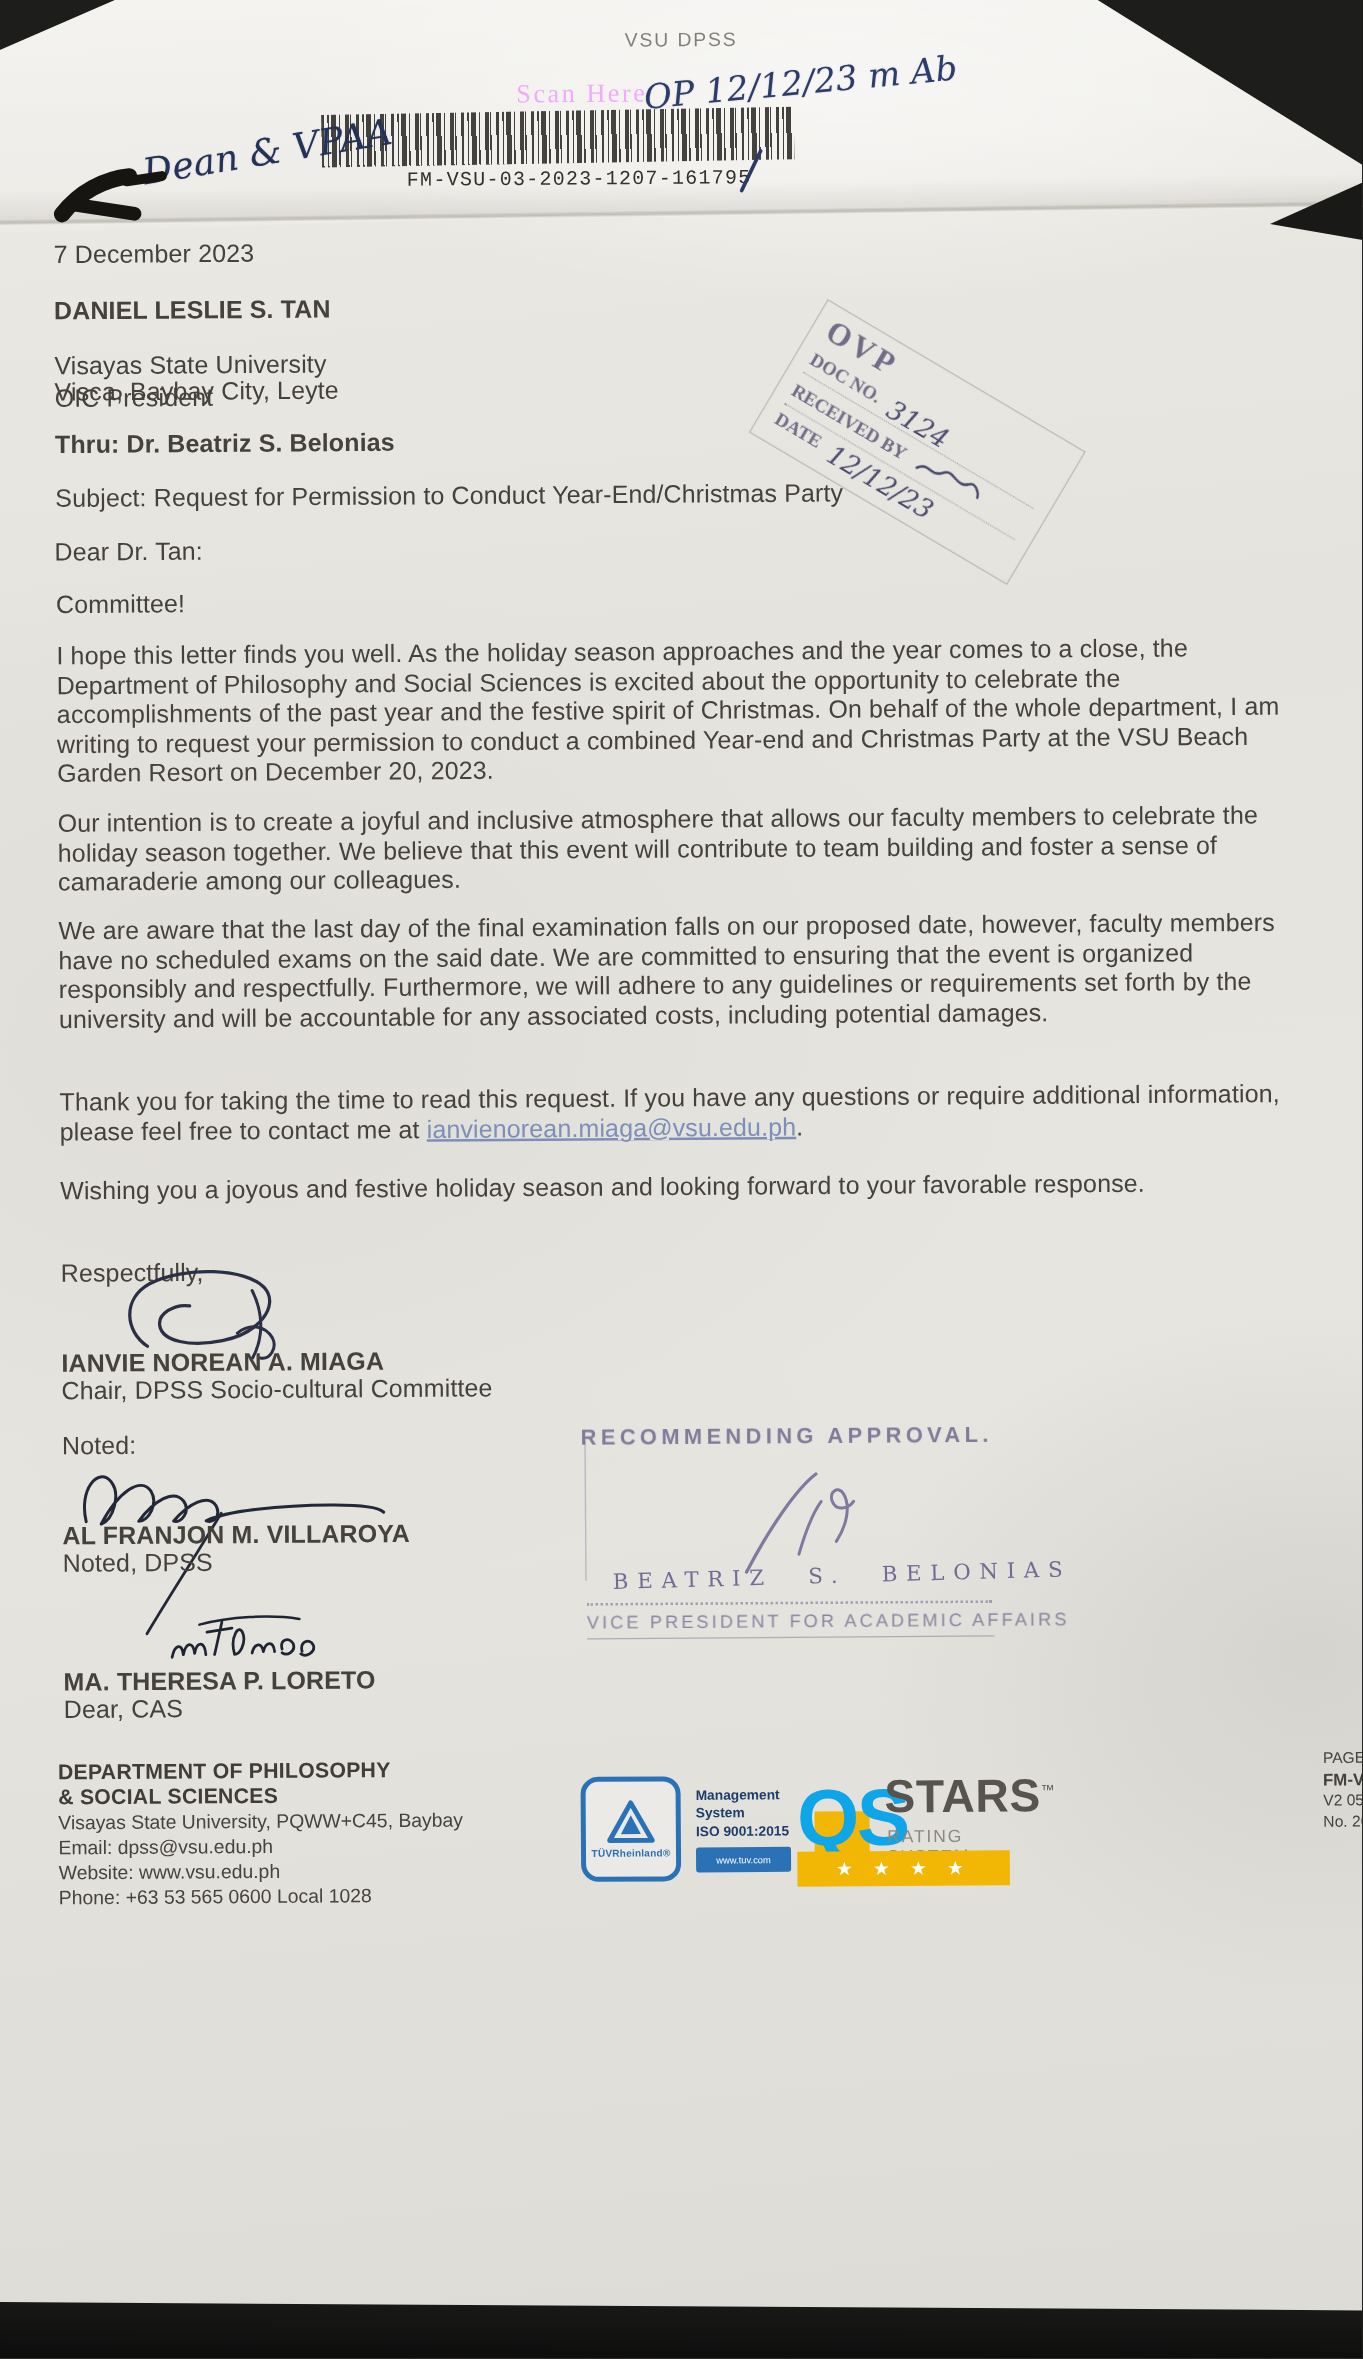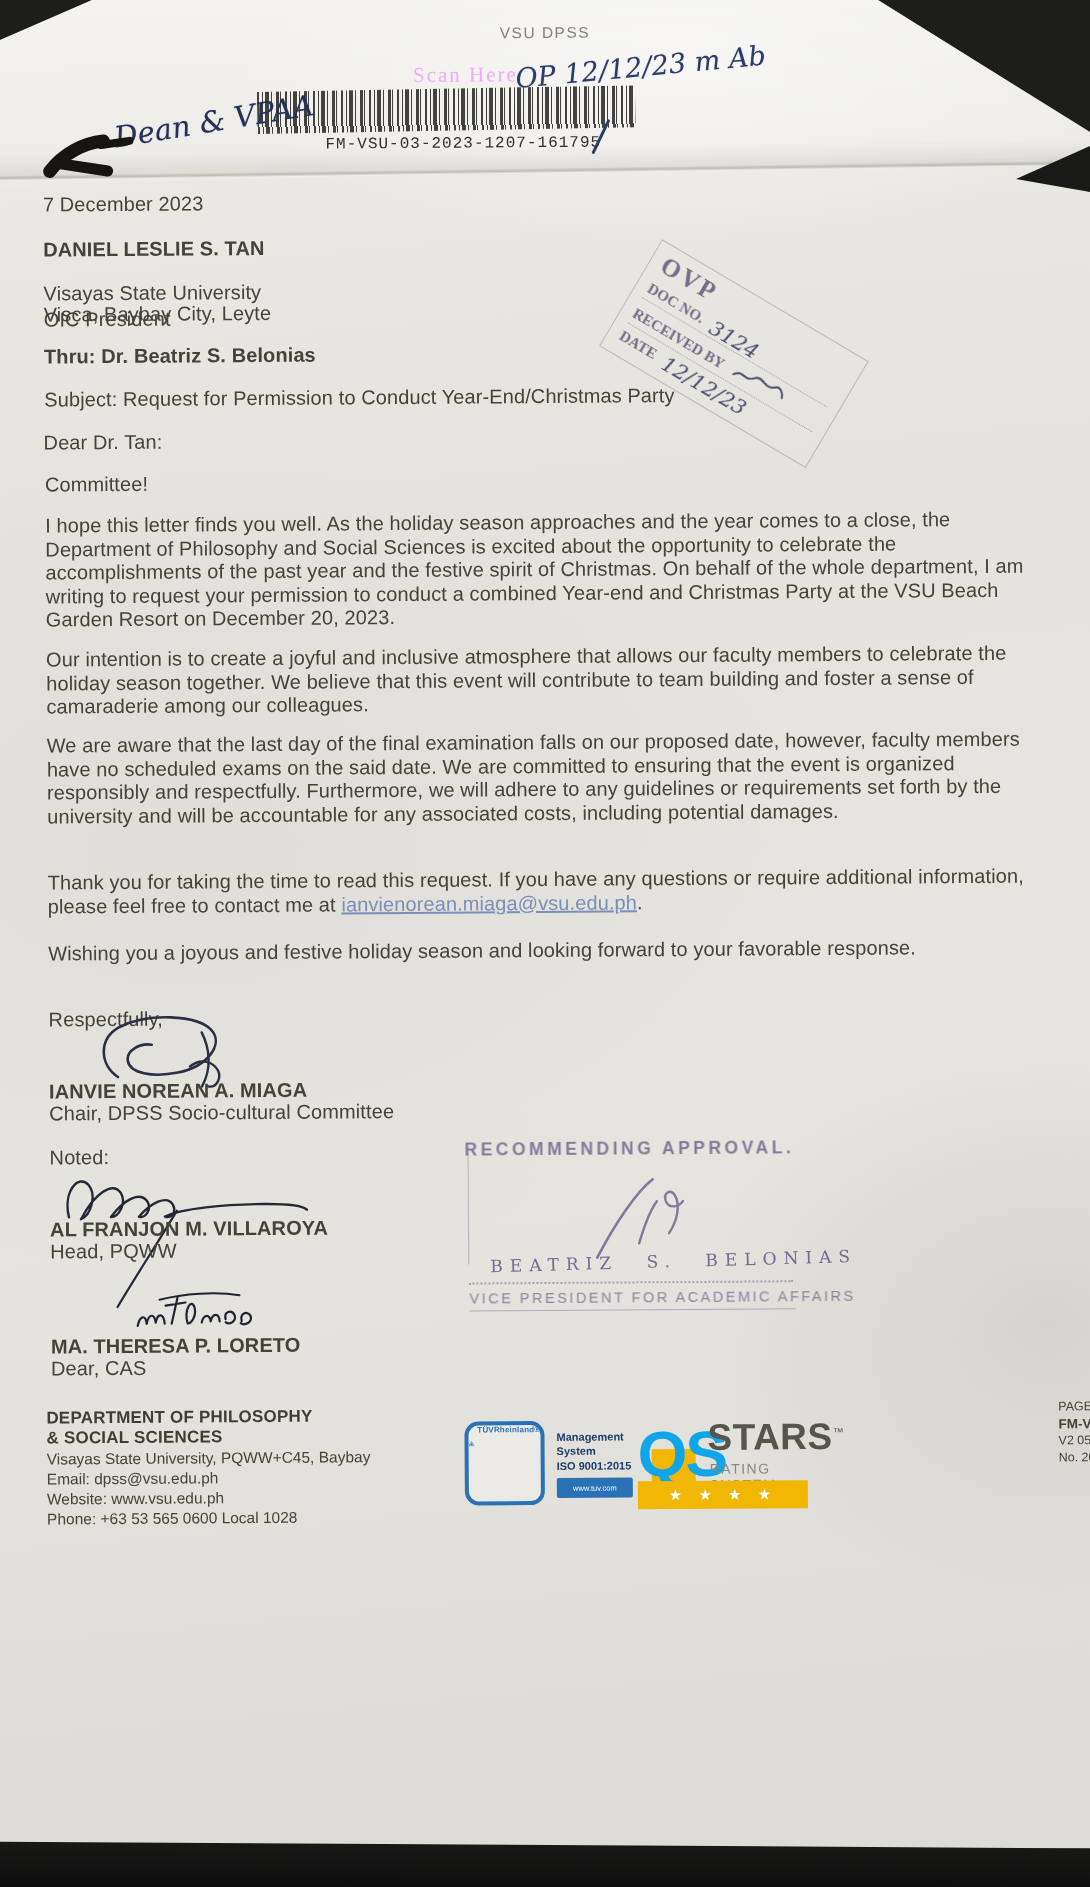--- a/index.html
+++ b/index.html
@@ -94,21 +94,21 @@
                color:rgba(112,104,142,.78); filter:blur(.35px); white-space:nowrap; }
   .dotline  { position:absolute; border-top:2px dotted rgba(112,104,142,.55); }
   .thinline { position:absolute; border-top:1.5px solid rgba(112,104,142,.45); }
   .vline    { position:absolute; border-left:1.5px solid rgba(112,104,142,.40); }
 
   .f-b { position:absolute; font-size:17px; font-weight:bold; color:#403d37; letter-spacing:.2px; }
   .f-r { position:absolute; font-size:15.5px; color:#46433c; }
 
   .tuv { position:absolute; left:460px; top:1421px; width:80px; height:84px;
          border:4px solid #2a72b5; border-radius:14px; background:rgba(255,255,255,.30);
-         display:flex; flex-direction:row; align-items:flex-start; justify-content:center; gap:3px; }
+         display:flex; flex-direction:column; align-items:center; justify-content:center; gap:3px; }
   .tuv-txt { font-size:8px; color:#2a72b5; font-weight:bold; letter-spacing:.2px; }
 
   .iso { position:absolute; left:552px; top:1430px; color:#1d3d6b; font-size:11px; font-weight:bold; line-height:1.3; width:90px; }
   .iso-bar { position:absolute; left:552px; top:1478px; width:76px; height:20px; background:#2a72b5;
              color:#fff; font-size:7.5px; display:flex; align-items:center; justify-content:center; border-radius:2px; }
 
   .qs-wrap { position:absolute; left:633px; top:1418px; width:170px; height:94px; }
   .qs-gold { position:absolute; left:14px; top:32px; width:44px; height:44px; background:#f2b705; }
   .qs-q    { position:absolute; left:0; top:0; font-size:64px; font-weight:bold; color:#0ea5e9; letter-spacing:-2px; }
   .qs-stars{ position:absolute; left:70px; top:0; font-size:37px; font-weight:bold; color:#57544e; letter-spacing:.5px; }
@@ -192,21 +192,21 @@
     <div class="t" style="left:47px; top:1099px;">Chair, DPSS Socio-cultural Committee</div>
 
     <div class="t" style="left:47px; top:1143px;">Noted:</div>
 
     <svg class="sig" style="left:52px; top:1162px;" width="300" height="150" viewBox="0 0 300 150">
       <path d="M14,52 C8,26 24,8 34,20 C42,30 36,50 26,54 C40,28 58,16 66,28 C72,38 64,52 56,52 C68,36 84,26 92,36 C98,44 90,54 84,52 C96,38 112,30 118,40 C122,48 116,54 110,52 C126,44 170,40 210,40 C232,40 248,42 252,46" stroke="#232838" stroke-width="2.4"></path>
       <path d="M122,46 C104,76 80,112 62,142" stroke="#232838" stroke-width="2.2"></path>
     </svg>
 
     <div class="t b" style="left:47px; top:1215px;">AL FRANJON M. VILLAROYA</div>
-    <div class="t" style="left:47px; top:1237px;">Head, PQWW</div>
+    <div class="t" style="left:47px; top:1237px;">Noted, DPSS</div>
 
     <svg class="sig" style="left:128px; top:1283px;" width="150" height="55" viewBox="0 0 150 55">
       <path d="M6,40 C8,30 14,28 15,38 C17,28 23,27 24,37 C26,27 32,27 33,38 M40,38 L46,12 M34,20 L54,17 M56,38 C52,24 60,12 63,22 C65,30 60,38 56,38 M70,37 C72,29 78,28 79,36 C81,28 87,27 88,36 M94,34 C92,26 100,24 103,30 C105,36 98,40 94,37 M110,36 C108,28 116,25 119,31 C121,37 113,41 109,38" stroke="#1f2433" stroke-width="2.2"></path>
       <path d="M28,14 C52,8 84,6 108,10" stroke="#1f2433" stroke-width="2"></path>
     </svg>
 
     <div class="t b" style="left:47px; top:1332px;">MA. THERESA P. LORETO</div>
     <div class="t" style="left:47px; top:1354px;">Dear, CAS</div>
 
     <div class="t rec-title">RECOMMENDING APPROVAL.</div>

